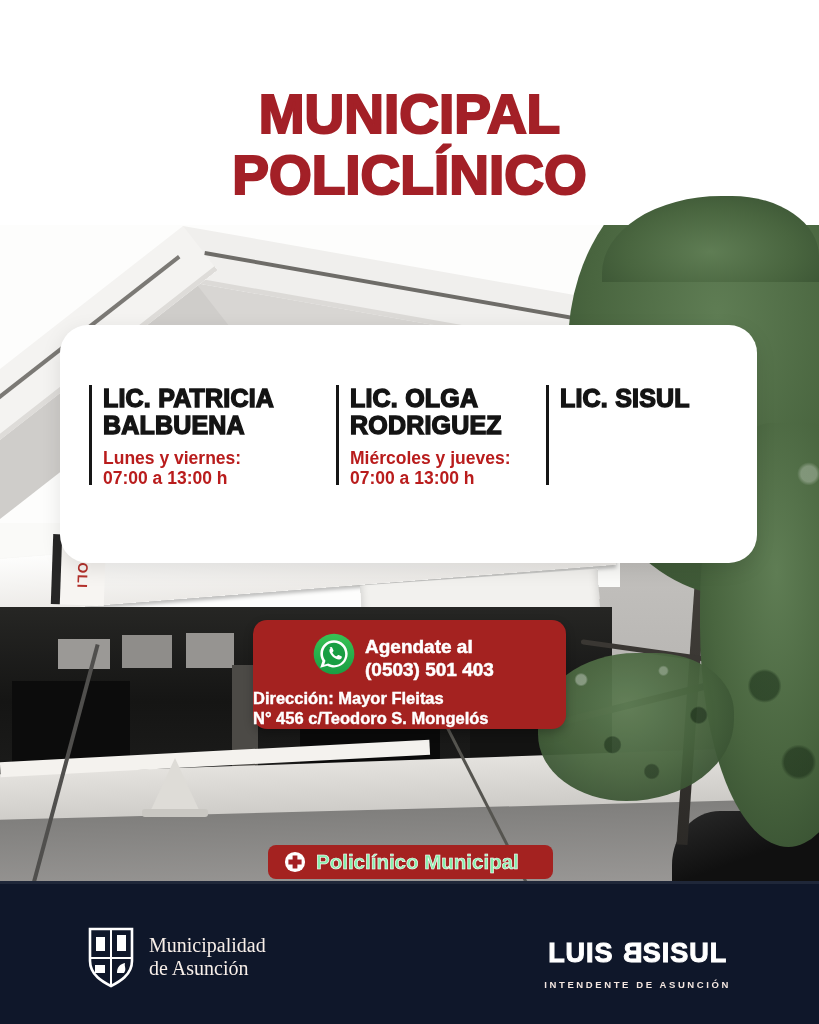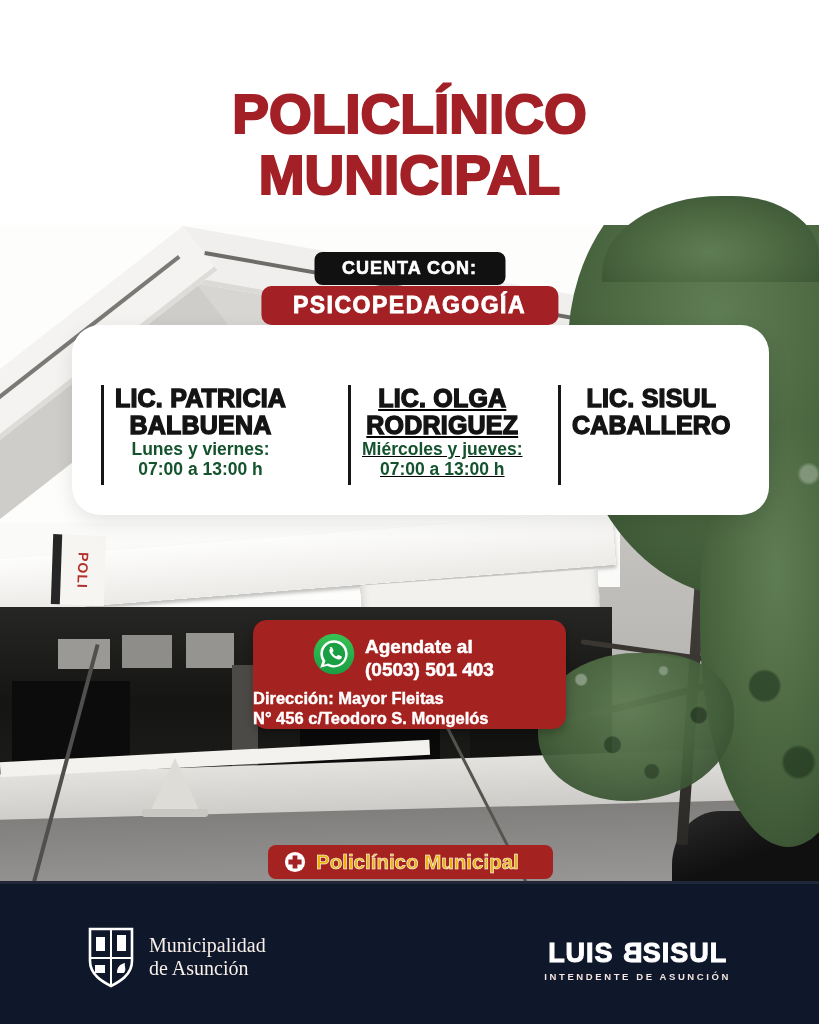--- a/index.html
+++ b/index.html
@@ -65,58 +65,58 @@
 
   
   .kicker{position:absolute;top:252px;left:50%;transform:translateX(-50%);z-index:4;
           background:#111111;color:#fff;font-weight:bold;font-size:18px;letter-spacing:1px;
           padding:6px 28px;border-radius:8px;-webkit-text-stroke:.6px #fff;}
   .service{position:absolute;top:286px;left:50%;transform:translateX(-50%);z-index:4;
            background:#A32024;color:#fff;font-weight:bold;font-size:23px;letter-spacing:1.5px;
            padding:6px 32px;border-radius:10px;-webkit-text-stroke:.8px #fff;}
 
   
-  .card{position:absolute;left:72px;top:325px;width:697px;height:190px;background:#fff;border-radius:28px;
-        z-index:3;box-shadow:0 6px 20px rgba(0,0,0,.10);text-align:center;}
+  .card{position:absolute;left:60px;top:325px;width:697px;height:238px;background:#fff;border-radius:28px;
+        z-index:3;box-shadow:0 6px 20px rgba(0,0,0,.10);}
   .vdiv{position:absolute;top:60px;width:3px;height:100px;background:#161616;}
   .vd1{left:29px;} .vd2{left:276px;} .vd3{left:486px;}
   .col{position:absolute;top:60px;}
-  .c1{left:43px;} .c2{left:290px;text-decoration:underline;} .c3{left:500px;}
+  .c1{left:43px;} .c2{left:290px;} .c3{left:500px;}
   .pname{font-size:25px;line-height:27px;font-weight:bold;color:#141414;-webkit-text-stroke:1.4px #141414;letter-spacing:.2px;}
-  .psched{font-size:17.5px;line-height:20px;font-weight:bold;color:#14532d;}
+  .psched{margin-top:9px;font-size:17.5px;line-height:20px;font-weight:bold;color:#b91c1c;}
 
   
   .contact{position:absolute;left:253px;top:620px;width:313px;height:109px;background:#A42220;border-radius:14px;z-index:3;
            color:#fff;box-shadow:0 4px 10px rgba(0,0,0,.25);}
   .waIcon{position:absolute;left:60px;top:13px;width:42px;height:42px;}
   .cta{position:absolute;left:112px;top:15px;font-size:19px;line-height:23px;font-weight:bold;-webkit-text-stroke:.5px #fff;}
   .addr{position:absolute;left:0;top:68px;width:100%;text-align:left;font-size:16.5px;line-height:20px;font-weight:bold;-webkit-text-stroke:.4px #fff;}
 
   
   .locBadge{position:absolute;left:268px;top:845px;width:285px;height:34px;background:#A42220;border-radius:8px;z-index:4;
             display:flex;align-items:center;gap:10px;padding-left:16px;box-sizing:border-box;}
   .locBadge svg{width:22px;height:22px;flex:0 0 auto;}
-  .locLabel{color:#eab308;font-size:20.5px;font-weight:bold;-webkit-text-stroke:.6px #fff;}
+  .locLabel{color:#86efac;font-size:20.5px;font-weight:bold;-webkit-text-stroke:.6px #fff;}
 
   
   .footer{position:absolute;left:0;top:881px;width:819px;height:153px;background:#0f172a;z-index:5;
           box-shadow:inset 0 3px 0 rgba(255,255,255,.07);color:#fff;}
   .fLeft{position:absolute;left:86px;top:44px;display:flex;align-items:center;gap:13px;}
   .fLeft svg{width:50px;height:64px;}
   .muniText{font-family:"Liberation Serif",serif;font-size:20px;line-height:23px;color:#f8efe9;}
   .fCenter{position:absolute;left:50%;top:26px;transform:translateX(-50%);text-align:center;}
   .flame{width:28px;height:36px;margin:0 auto 1px auto;display:block;}
   .gob1{font-size:21px;line-height:23px;font-weight:bold;letter-spacing:.5px;-webkit-text-stroke:.8px #fff;}
   .gob2{font-size:25px;line-height:27px;font-weight:bold;letter-spacing:.5px;-webkit-text-stroke:.9px #fff;}
   .gobLine{width:152px;height:2px;background:rgba(255,255,255,.9);margin:6px auto 5px auto;}
   .gobSlogan{font-size:10px;letter-spacing:3.4px;font-weight:bold;color:#f3e6e0;}
   .fRight{position:absolute;right:88px;top:58px;text-align:center;}
   .mayorName{font-size:27px;line-height:28px;font-weight:bold;letter-spacing:1px;-webkit-text-stroke:1px #fff;}
   .flipB{display:inline-block;transform:scaleX(-1);}
-  .mayorTitle{margin-top:4px;font-size:9.5px;letter-spacing:2.6px;font-weight:bold;color:#f3e6e0;}
+  .mayorTitle{margin-top:12px;font-size:9.5px;letter-spacing:2.6px;font-weight:bold;color:#f3e6e0;}
 </style>
 </head>
 <body>
 
 <div class="poster">
 
   <div class="photo">
     <div class="wallR"></div>
     <div class="roofRu"></div>
     <div class="roofLu"></div>
@@ -152,26 +152,24 @@
     <div class="trunk"></div>
     <div class="branch1"></div>
     <div class="branch2"></div>
     <div class="canopy canopyMain"></div>
     <div class="canopy canopyRight"></div>
     <div class="canopy canopyLow"></div>
   </div>
   <div class="canopyCap"></div>
 
   <div class="title">
+    <div>MUNICIPAL</div>
     <div>POLICLÍNICO</div>
-    <div>MUNICIPAL</div>
-  </div>
-
-  <div class="kicker">CUENTA CON:</div>
-  <div class="service">PSICOPEDAGOGÍA</div>
+  </div>
+
 
   <div class="card">
     <div class="vdiv vd1"></div>
     <div class="vdiv vd2"></div>
     <div class="vdiv vd3"></div>
 
     <div class="col c1">
       <div class="pname">
         <div>LIC. PATRICIA</div>
         <div>BALBUENA</div>
@@ -189,21 +187,20 @@
       </div>
       <div class="psched">
         <div>Miércoles y jueves:</div>
         <div>07:00 a 13:00 h</div>
       </div>
     </div>
 
     <div class="col c3">
       <div class="pname">
         <div>LIC. SISUL</div>
-        <div>CABALLERO</div>
       </div>
     </div>
   </div>
 
   <div class="contact">
     <svg class="waIcon" viewBox="0 0 32 32">
       <defs>
         <linearGradient id="wag" x1="0" y1="0" x2="0" y2="1">
           <stop offset="0" stop-color="#38c254"></stop>
             <stop offset="1" stop-color="#199e43"></stop>

